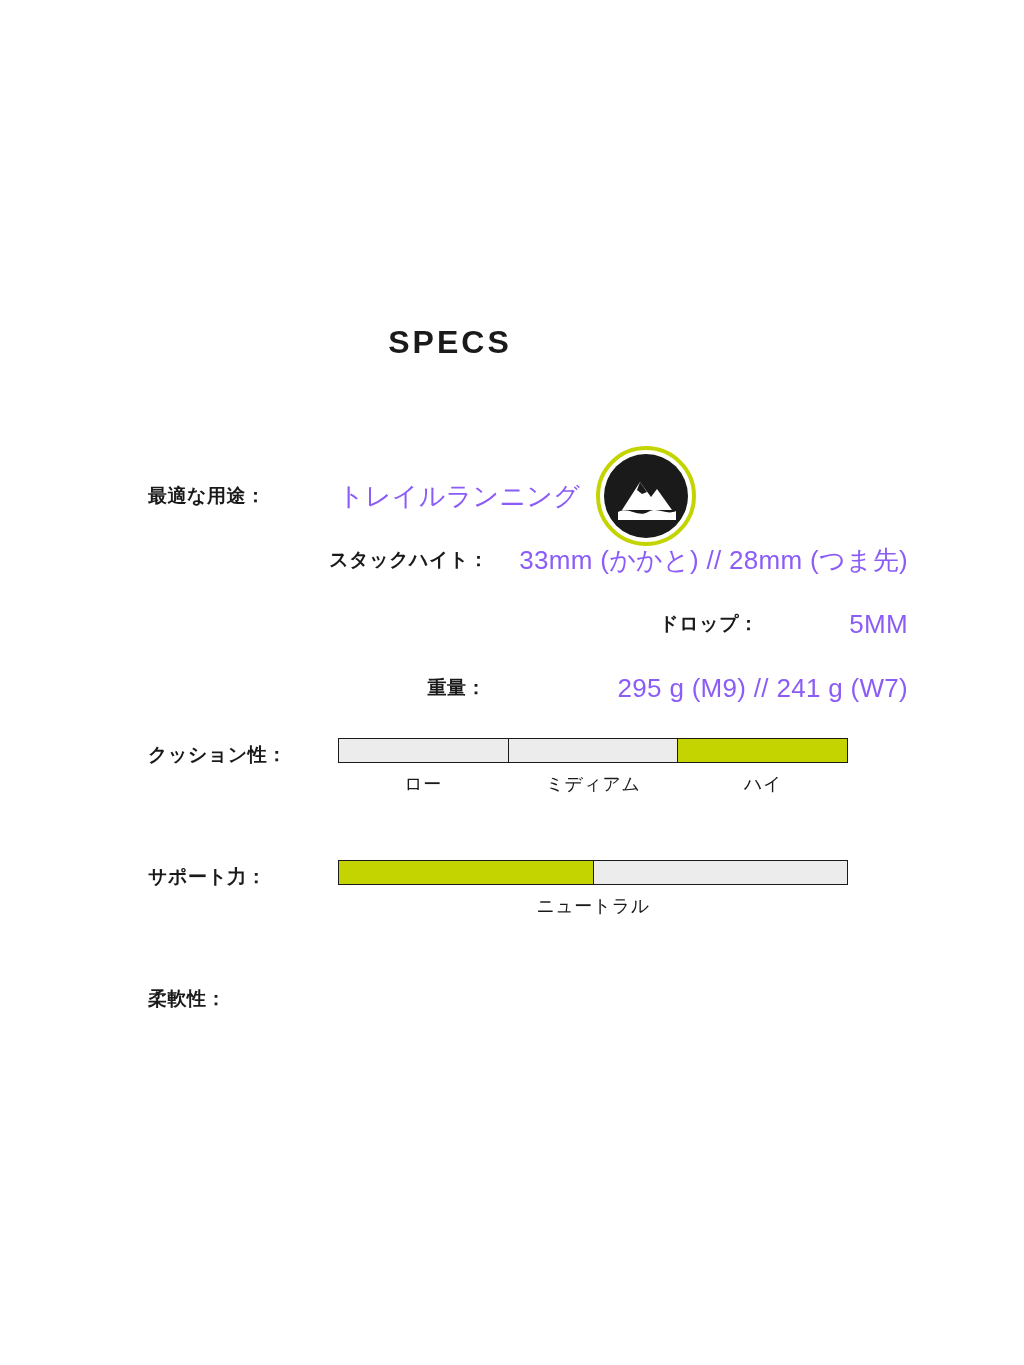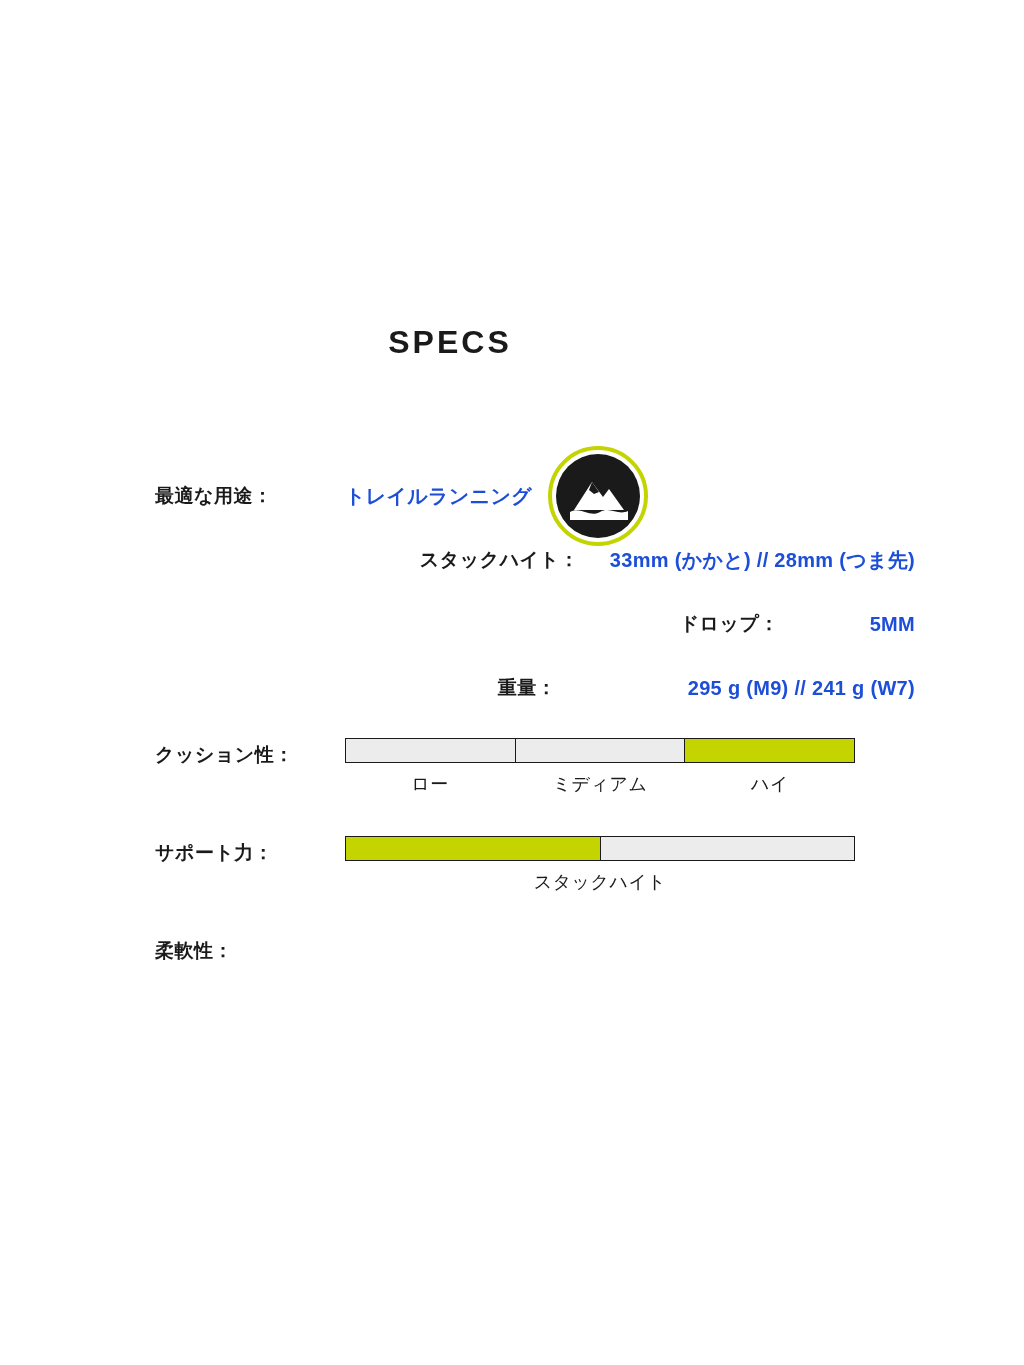--- a/index.html
+++ b/index.html
@@ -26,43 +26,43 @@
     width: 900px;
     text-align: center;
     font-size: 32px;
     font-weight: bold;
     letter-spacing: 3px;
     color: #1a1a1a;
   }
   .spec-rows {
     position: absolute;
     top: 446px;
-    left: 155px;
+    left: 148px;
     width: 760px;
   }
   .row {
     position: relative;
     display: flex;
     align-items: flex-start;
   }
   .row-label {
     width: 190px;
     flex: 0 0 190px;
     font-size: 19px;
     font-weight: bold;
     color: #1a1a1a;
     line-height: 26px;
     letter-spacing: 0.5px;
   }
   .row-value {
-    font-size: 20px;
-    color: #1d4ed8;
+    font-size: 26px;
+    color: #8b5cf6;
     line-height: 26px;
     letter-spacing: 0.3px;
-    font-weight: 700;
+    font-weight: 400;
   }
   
   .row-use {
     height: 100px;
     align-items: center;
   }
   .use-value {
     display: flex;
     align-items: center;
     gap: 16px;
@@ -85,21 +85,21 @@
   .row-text {
     height: 64px;
     align-items: flex-start;
     justify-content: flex-end;
   }
   .row-text .row-label,
   .row-text .row-value { line-height: 28px; }
 
   
   .row-meter {
-    height: 98px;
+    height: 122px;
   }
   .row-meter .row-label {
     padding-top: 4px;
   }
   .meter-wrap {
     flex: 1 1 auto;
     max-width: 510px;
   }
   .meter {
     display: flex;
@@ -187,21 +187,21 @@
     </div>
 
     <div class="row row-meter">
       <div class="row-label">サポート力：</div>
       <div class="meter-wrap">
         <div class="meter">
             <div class="seg on"></div>
             <div class="seg"></div>
           </div>
         <div class="meter-labels">
-            <span>スタックハイト</span>
+            <span>ニュートラル</span>
           </div>
       </div>
     </div>
 
     <div class="row row-meter">
       <div class="row-label">柔軟性：</div>
     </div>
 
   </div>
 </div>

